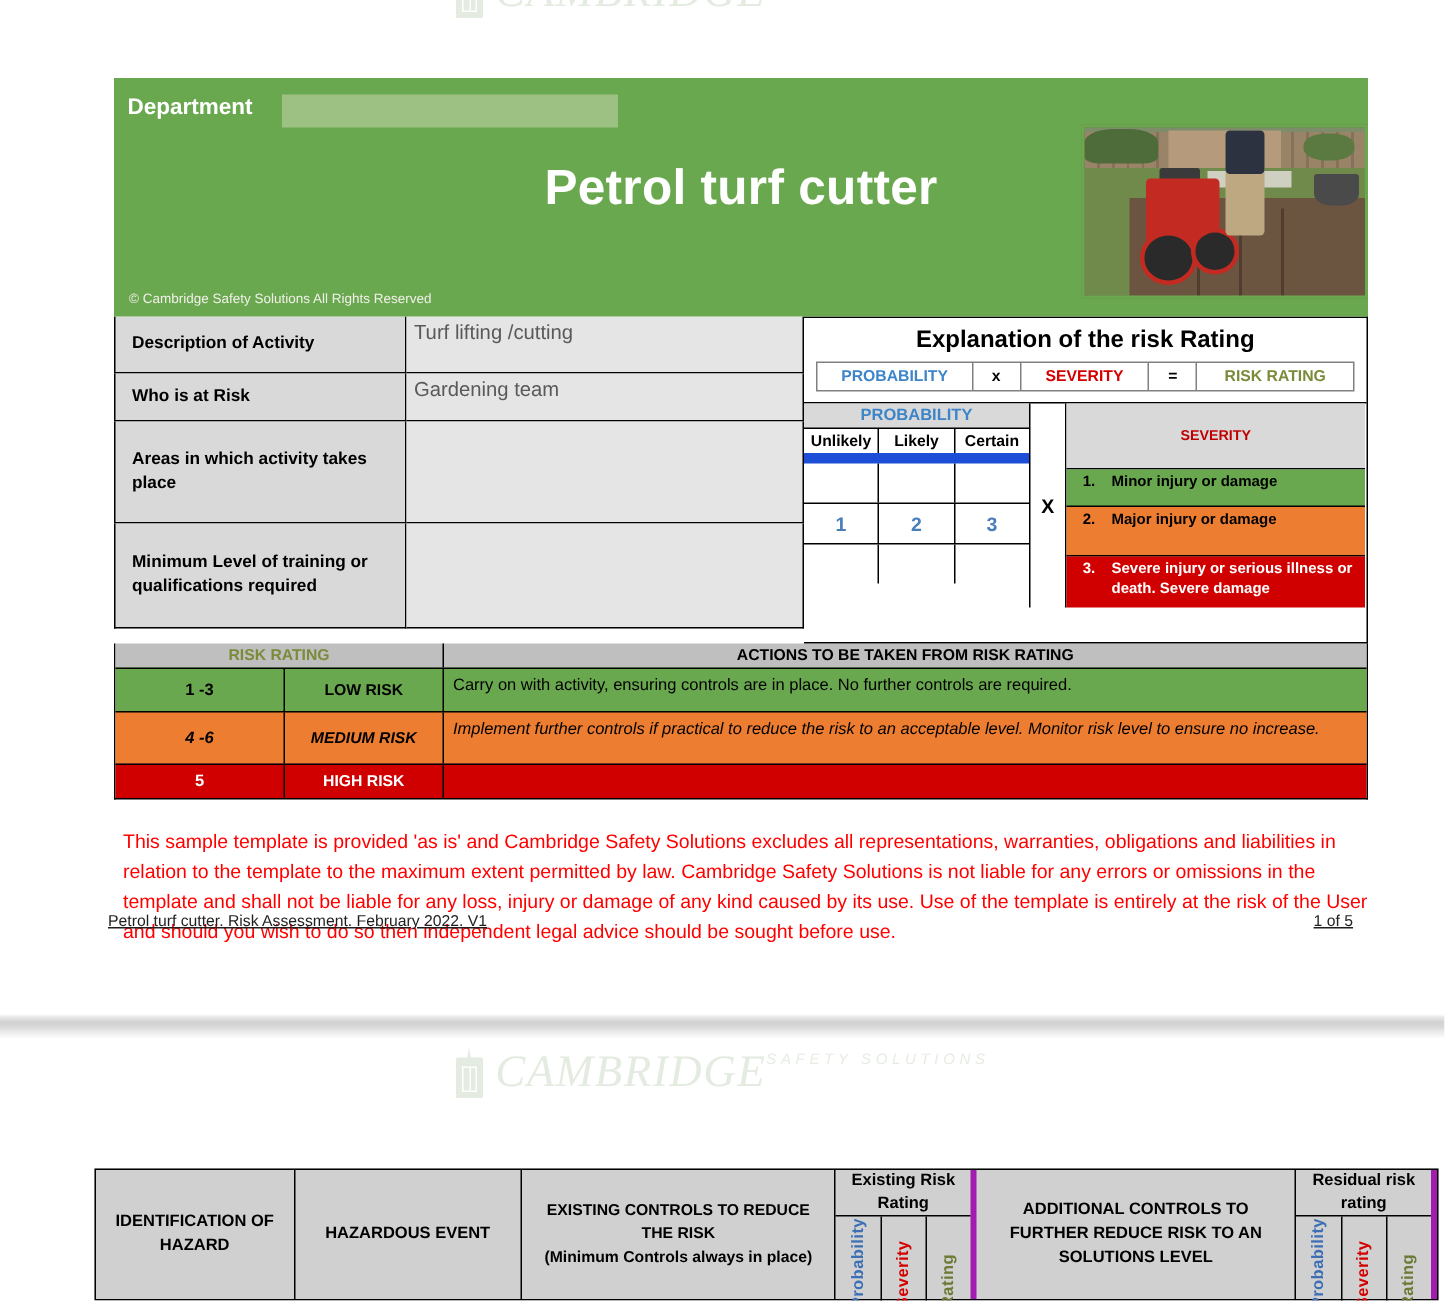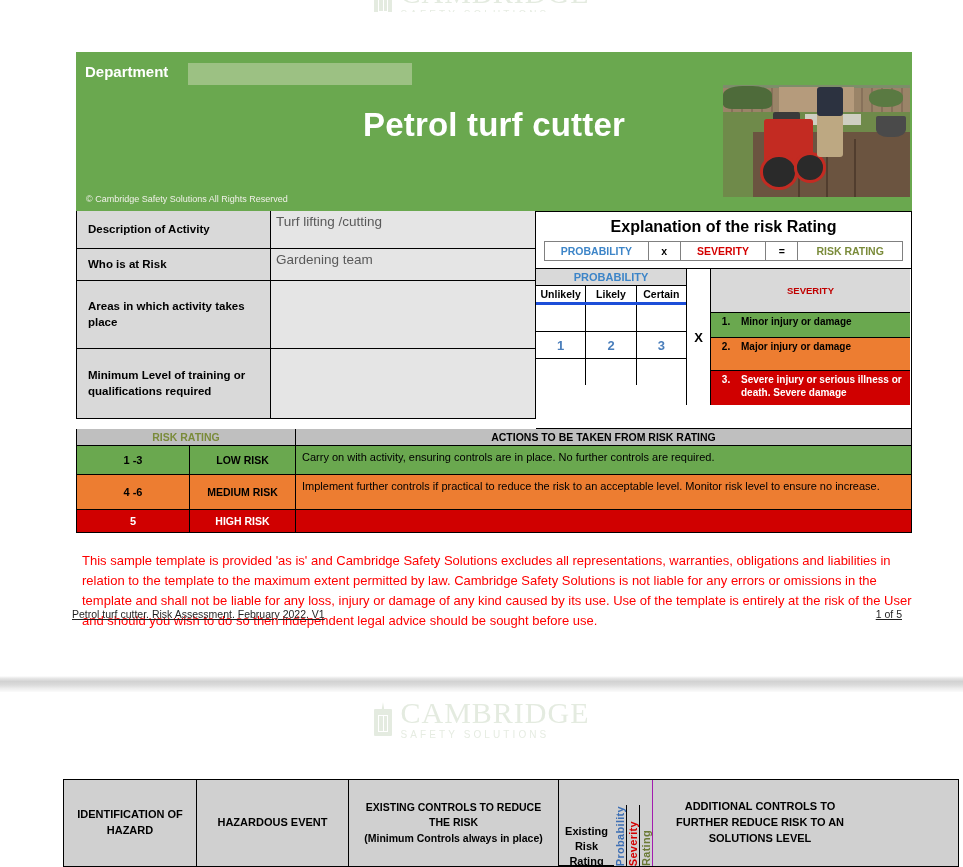--- a/index.html
+++ b/index.html
@@ -43,21 +43,21 @@
   }
   .logo-mark .win {
     position: absolute; left: 5px; right: 5px; top: 13px; bottom: 4px;
     border: 1px solid #ffffff;
     background: transparent;
   }
   .logo-mark .win:after {
     content: ""; position: absolute; left: 50%; top: 0; bottom: 0;
     width: 1px; background: #ffffff;
   }
-  .logo-words { display: flex; flex-direction: column; line-height: 1; }
+  .logo-words { display: flex; flex-direction: row; line-height: 1; font-style: italic; }
   .logo-word1 {
     font-family: "Liberation Serif", serif;
     font-size: 30px;
     letter-spacing: 1px;
     color: #e4ebe0;
   }
   .logo-word2 {
     font-size: 10px;
     letter-spacing: 3.1px;
     color: #e6ece2;
@@ -184,21 +184,21 @@
   }
   .mx-sev { width: 199px; box-sizing: border-box; }
 
   .prob-head {
     background: #d9d9d9;
     text-align: center;
     font-size: 11px; font-weight: bold; color: #3d85c8;
     border-bottom: 1px solid #000;
     padding: 2px 0;
   }
-  .prob-sub { display: flex; border-bottom: 3px solid #1d4ed8; }
+  .prob-sub { display: flex; border-bottom: 7px solid #1d4ed8; }
   .prob-sub > div {
     flex: 1; text-align: center;
     font-size: 10.5px; font-weight: bold; color: #000;
     border-right: 1px solid #000;
     padding: 2px 0;
     box-sizing: border-box;
   }
   .prob-sub > div:last-child { border-right: none; }
   .prob-blank { display: flex; height: 26px; border-bottom: 1px solid #000; }
   .prob-blank > div { flex: 1; border-right: 1px solid #000; box-sizing: border-box; }
@@ -263,21 +263,21 @@
     border-right: 1px solid #000; box-sizing: border-box;
   }
   .rr-row .action {
     flex: 1;
     font-size: 11px;
     padding: 4px 6px;
     line-height: 1.3;
     box-sizing: border-box;
   }
   .rr-low { background: #6aa84f; color: #000; height: 28px; }
-  .rr-med { background: #ed7d31; color: #000; height: 34px; }
+  .rr-med { background: #ed7d31; color: #000; height: 34px; font-style: italic; }
   .rr-high { background: #d00000; color: #ffffff; height: 22px; }
   .rr-high .action { color: #ffffff; }
 
   
   .disclaimer {
     position: absolute;
     left: 82px; top: 551px;
     width: 840px;
     font-size: 13px;
     color: #ff0000;
@@ -311,23 +311,23 @@
     padding: 0 5px;
   }
   .p2-col:last-child { border-right: none; }
   .c-hazard { width: 133px; }
   .c-event { width: 152px; }
   .c-controls { width: 210px; font-size: 10.5px; }
   .c-controls .sub { font-weight: bold; font-size: 10.5px; }
   .c-additional { width: 214px; }
   .p2-group {
     width: 94px;
-    border-right: 1px solid #a21caf;
-    box-sizing: border-box;
-    display: flex; flex-direction: row; align-items: flex-end;
+    border-right: 4px solid #a21caf;
+    box-sizing: border-box;
+    display: flex; flex-direction: column;
   }
   .p2-group-title {
     height: 38px;
     display: flex; align-items: center; justify-content: center;
     text-align: center;
     font-size: 11px; font-weight: bold; color: #000;
     line-height: 1.35;
     border-bottom: 1px solid #000;
     box-sizing: border-box;
   }
@@ -558,14 +558,28 @@
           <span class="vtext v-sev">Severity</span>
         </div>
         <div class="p2-vcol">
           <span class="vtext v-rate">Rating</span>
         </div>
       </div>
     </div>
 
     <div class="p2-col c-additional">ADDITIONAL CONTROLS TO FURTHER REDUCE RISK TO AN SOLUTIONS LEVEL</div>
 
+    <div class="p2-group">
+      <div class="p2-group-title">Residual risk rating</div>
+      <div class="p2-group-cols">
+        <div class="p2-vcol">
+          <span class="vtext v-prob">Probability</span>
+        </div>
+        <div class="p2-vcol">
+          <span class="vtext v-sev">Severity</span>
+        </div>
+        <div class="p2-vcol">
+          <span class="vtext v-rate">Rating</span>
+        </div>
+      </div>
+    </div>
   </div>
 </div>
 
 </body></html>

